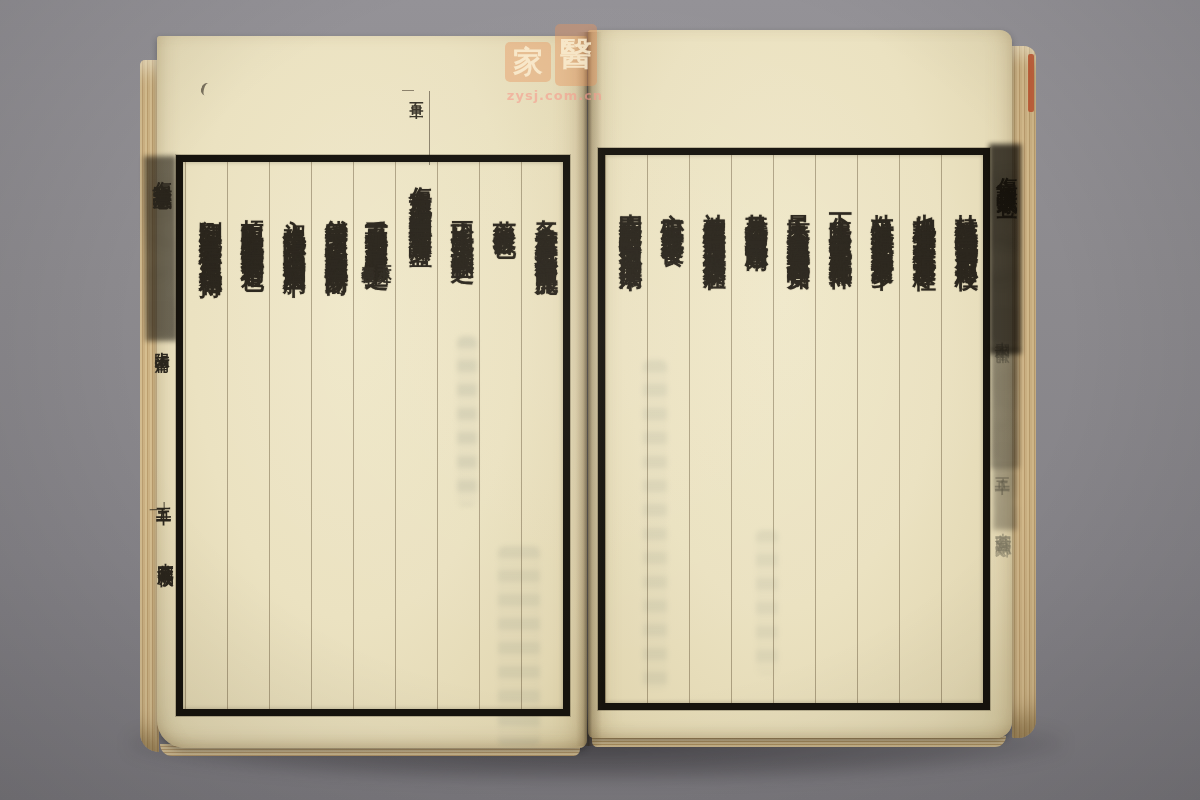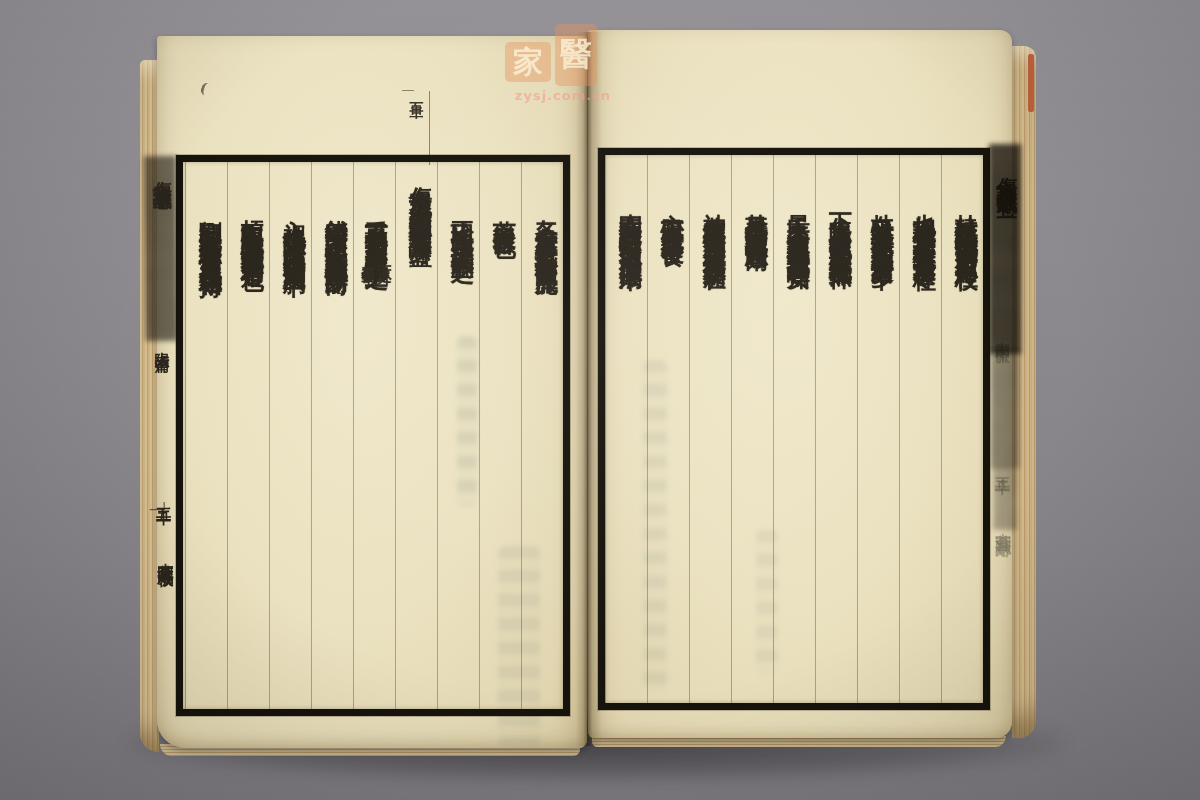--- a/index.html
+++ b/index.html
@@ -98,21 +98,21 @@
     border-left:3px solid #5e5546;border-radius:70% 0 0 70%;transform:rotate(16deg);opacity:.8;}
   
   .watermark{position:absolute;left:497px;top:16px;width:116px;height:92px;pointer-events:none;z-index:5;}
   .seal{position:absolute;border-radius:5px;background:rgba(230,148,92,.42);
     display:flex;align-items:center;justify-content:center;color:rgba(250,238,210,.85);
     font-weight:bold;font-family:"DejaVu Serif","Liberation Serif",serif;}
   .seal-left{left:8px;top:26px;width:46px;height:40px;font-size:30px;}
   .seal-right{left:58px;top:8px;width:42px;height:62px;font-size:32px;}
   .wm-url{position:absolute;left:4px;top:72px;width:108px;text-align:center;
     font-family:"DejaVu Sans","Liberation Sans",sans-serif;font-size:13px;font-weight:bold;
-    letter-spacing:1px;color:rgba(246,156,142,.62);margin-left:8px;}
+    letter-spacing:1px;color:rgba(246,156,142,.62);}
 </style>
 </head>
 <body>
 
 <div id="stage">
 
   <div class="book-shadow"></div>
   <div class="edge-left"></div>
   <div class="edge-right"></div>
   <div class="red-mark"></div>

